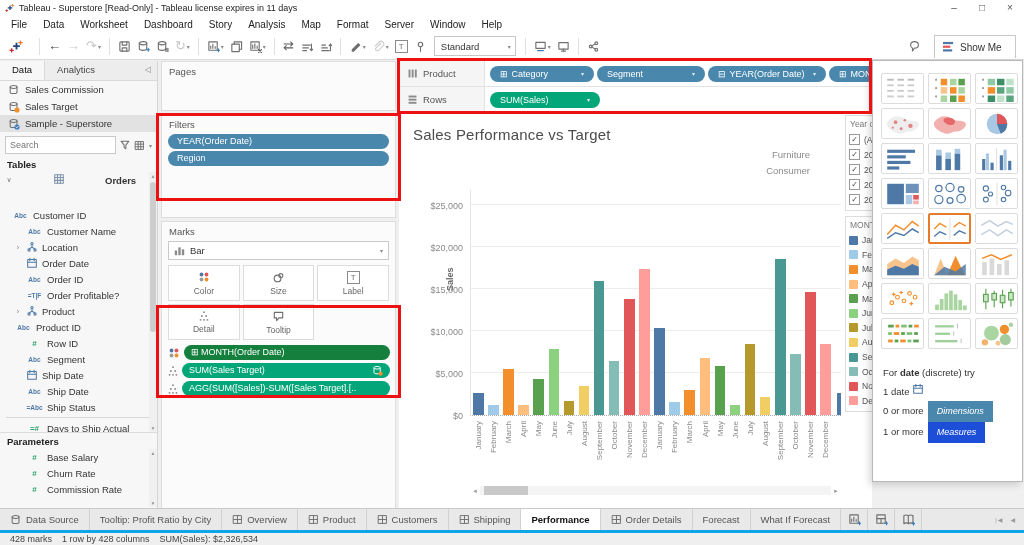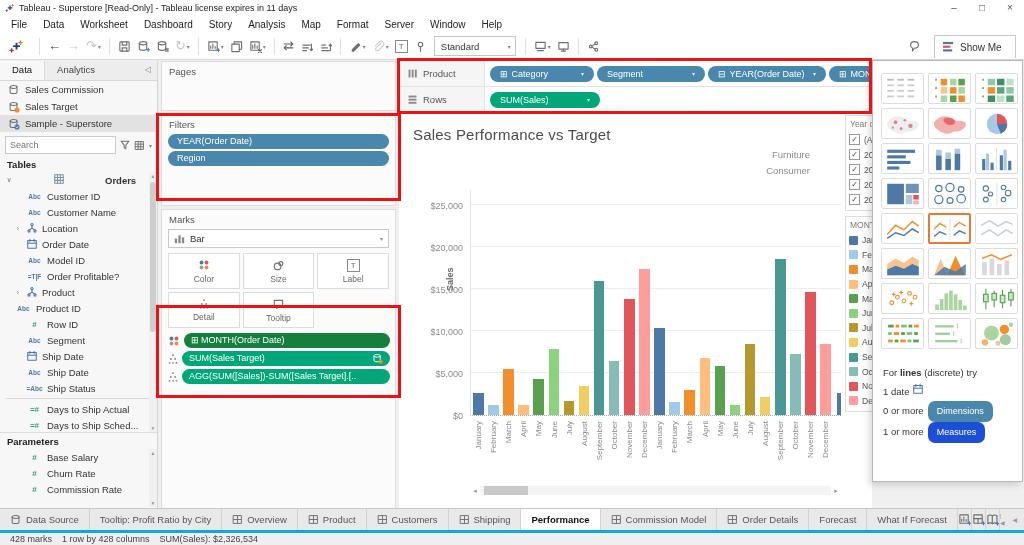--- a/index.html
+++ b/index.html
@@ -76,21 +76,21 @@
   .lg-title{font-size:8.5px;color:#777;white-space:nowrap;margin:1px 0 3px 1px;}
   .lg-row{display:flex;align-items:center;gap:4px;height:15px;white-space:nowrap;font-size:8.5px;color:#555;}
   .cb{width:9px;height:9px;border:1px solid #999;background:#fff;font-size:8px;line-height:9px;color:#444;text-align:center;display:inline-block;}
   .sw{width:9px;height:9px;border-radius:1px;display:inline-block;flex:none;}
   
   #showme{position:absolute;left:872px;top:60px;width:151px;height:422px;background:#fff;border:1px solid #b8b8b8;box-shadow:-3px 3px 7px rgba(0,0,0,.15);box-sizing:border-box;}
   .sm-grid{display:grid;grid-template-columns:repeat(3,43px);gap:4px;margin:12px 0 0 8px;}
   .sm-thumb{width:43px;height:31px;border:1px solid #dcdcdc;border-radius:2px;background:#fff;display:flex;align-items:center;justify-content:center;box-sizing:border-box;}
   .sm-thumb.sel{border:2px solid #e87a2e;}
   .sm-hints{margin:14px 0 0 10px;font-size:9.5px;color:#333;line-height:19px;}
-  .hint-pill{display:inline-block;border-radius:7px;color:#fff;font-size:9px;padding:1px 9px;margin-left:4px;}
+  .hint-pill{display:inline-block;border-radius:0;color:#fff;font-size:9px;padding:1px 9px;margin-left:4px;font-style:italic;}
   
   .red-box{position:absolute;border:3px solid #ee1111;box-sizing:border-box;pointer-events:none;z-index:50;}
   
   #tabbar{position:absolute;left:0;top:508px;width:100%;height:22px;background:#e9e9e9;border-top:1px solid #c9c9c9;display:flex;align-items:stretch;box-sizing:border-box;}
   .sh-tab{display:flex;align-items:center;gap:4px;padding:0 10px;border-right:1px solid #d2d2d2;font-size:9.5px;color:#555;white-space:nowrap;}
   .sh-tab.act{background:#fff;color:#111;font-weight:bold;}
   .tab-newbtn{width:26px;display:flex;align-items:center;justify-content:center;border-right:1px solid #d2d2d2;}
   .tab-right{margin-left:auto;display:flex;align-items:center;gap:7px;padding-right:8px;color:#9a9a9a;}
   .pg{font-size:6px;color:#9a9a9a;letter-spacing:1px;}
   #statusbar{position:absolute;left:0;top:530px;width:100%;height:15px;background:#efefef;border-top:3px solid #0ea5e9;display:flex;align-items:center;font-size:9px;color:#444;box-sizing:border-box;}
@@ -378,21 +378,21 @@
       <div class="f-row" style="padding-left: 5px; gap: 40px;">
         <span class="f-car">∨</span>
         <span class="ic">
           <span style="color:#7d93a8"><svg width="12" height="12" viewBox="0 0 14 14" fill="none" stroke="#7d93a8" stroke-width="1.2" stroke-linecap="round" stroke-linejoin="round">
               <rect x="2" y="2" width="10" height="10"></rect>
               <path d="M2 5.3h10M2 8.6h10M5.3 2v10M8.6 2v10"></path>
             </svg></span>
         </span>
         <span style="font-weight:bold">Orders</span>
       </div>
-      <div class="f-row" style="padding-left: 14px;">
+      <div class="f-row" style=" margin-top: 19px;">
         <span class="f-car"></span>
         <span class="ic">
           <span class="fic">Abc</span>
         </span>
         <span>Customer ID</span>
       </div>
       <div class="f-row" style="padding-left: 14px;">
         <span class="f-car"></span>
         <span class="ic">
           <span class="fic">Abc</span>
@@ -419,21 +419,21 @@
             <path d="M4.5 1.5v3M9.5 1.5v3M2 6.2h10"></path>
           </svg>
         </span>
         <span>Order Date</span>
       </div>
       <div class="f-row" style="padding-left: 14px;">
         <span class="f-car"></span>
         <span class="ic">
           <span class="fic">Abc</span>
         </span>
-        <span>Model ID</span>
+        <span>Order ID</span>
       </div>
       <div class="f-row" style="padding-left: 14px;">
         <span class="f-car"></span>
         <span class="ic">
           <span class="fic">=T|F</span>
         </span>
         <span>Order Profitable?</span>
       </div>
       <div class="f-row" style="padding-left: 14px;">
         <span class="f-car">›</span>
@@ -540,21 +540,21 @@
         <div class="ar" style="top:0">▲</div>
         <div class="ar" style="bottom:0">▼</div>
       </div>
     </div>
 </div>
 
 <div id="cards-col">
   <div class="card" style="height:50px;">
     <div class="card-lab">Pages</div>
   </div>
-  <div class="card" style="height:92px;">
+  <div class="card" style="height:104px;">
     <div class="card-lab">Filters</div>
     <div id="filter-pills">
         <div class="fpill" style="background: rgb(74, 135, 173);">YEAR(Order Date)</div>
         <div class="fpill" style="background: rgb(74, 135, 173);">Region</div>
       </div>
   </div>
   <div class="card" style="height:303px;">
     <div class="card-lab">Marks</div>
     <div class="marks-dd">
       <span class="ic" id="marktype-ic">
@@ -1135,21 +1135,21 @@
           <circle cx="14" cy="13" r="8" fill="#a9d6a0"></circle>
           <circle cx="28" cy="9" r="5" fill="#f28e2b"></circle>
           <circle cx="29" cy="20" r="6" fill="#59a14f" opacity=".55"></circle>
           <circle cx="7" cy="23" r="3.4" fill="#f28e2b" opacity=".7"></circle>
           <circle cx="21" cy="24" r="2.6" fill="#f8c48e"></circle>
           <circle cx="35" cy="4" r="2.4" fill="#a9d6a0"></circle>
         </svg>
       </div>
     </div>
   <div class="sm-hints">
-    <div><span>For</span> <b>lines</b> <span>(discrete) try</span></div>
+    <div><span>For</span> <b>date</b> <span>(discrete) try</span></div>
     <div><span>1 date</span> <span class="ic" id="hint-date-ic">
           <svg width="12" height="12" viewBox="0 0 14 14" fill="none" stroke="#4e79a7" stroke-width="1.2" stroke-linecap="round" stroke-linejoin="round">
             <rect x="2" y="3" width="10" height="9"></rect>
             <path d="M4.5 1.5v3M9.5 1.5v3M2 6.2h10"></path>
           </svg>
         </span></div>
     <div><span>0 or more</span><span class="hint-pill" id="dim-pill" style="background: rgb(74, 135, 173);">Dimensions</span></div>
     <div><span>1 or more</span><span class="hint-pill" id="meas-pill" style="background: #1d4ed8;">Measures</span></div>
   </div>
 </div>
@@ -1210,29 +1210,20 @@
     <div class="sh-tab act">
       <span>Performance</span>
     </div>
     <div class="sh-tab">
       <span class="ic">
         <svg width="11" height="11" viewBox="0 0 14 14" fill="none" stroke="#6f6f6f" stroke-width="1.2" stroke-linecap="round" stroke-linejoin="round">
           <rect x="2" y="2" width="10" height="10"></rect>
           <path d="M2 7h10M7 2v10"></path>
         </svg>
       </span>
-      <span>Commission Model</span>
-    </div>
-    <div class="sh-tab">
-      <span class="ic">
-        <svg width="11" height="11" viewBox="0 0 14 14" fill="none" stroke="#6f6f6f" stroke-width="1.2" stroke-linecap="round" stroke-linejoin="round">
-          <rect x="2" y="2" width="10" height="10"></rect>
-          <path d="M2 7h10M7 2v10"></path>
-        </svg>
-      </span>
       <span>Order Details</span>
     </div>
     <div class="sh-tab">
       <span>Forecast</span>
     </div>
     <div class="sh-tab">
       <span>What If Forecast</span>
     </div>
     <div class="tab-newbtn">
       <span class="ic">

